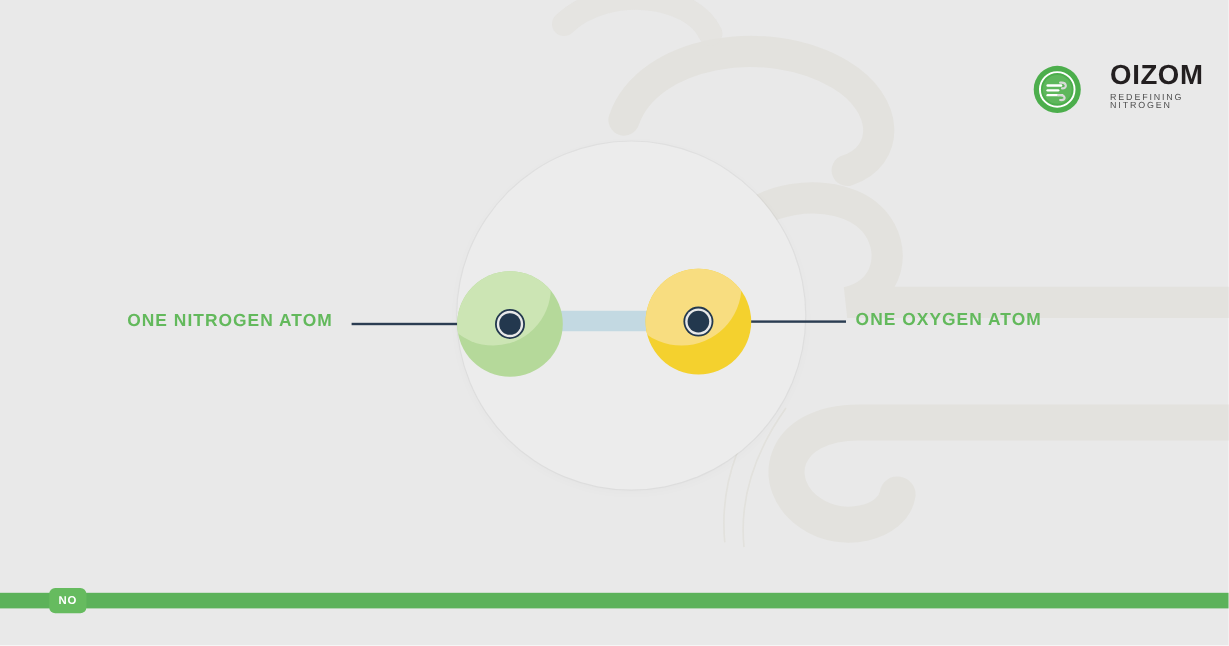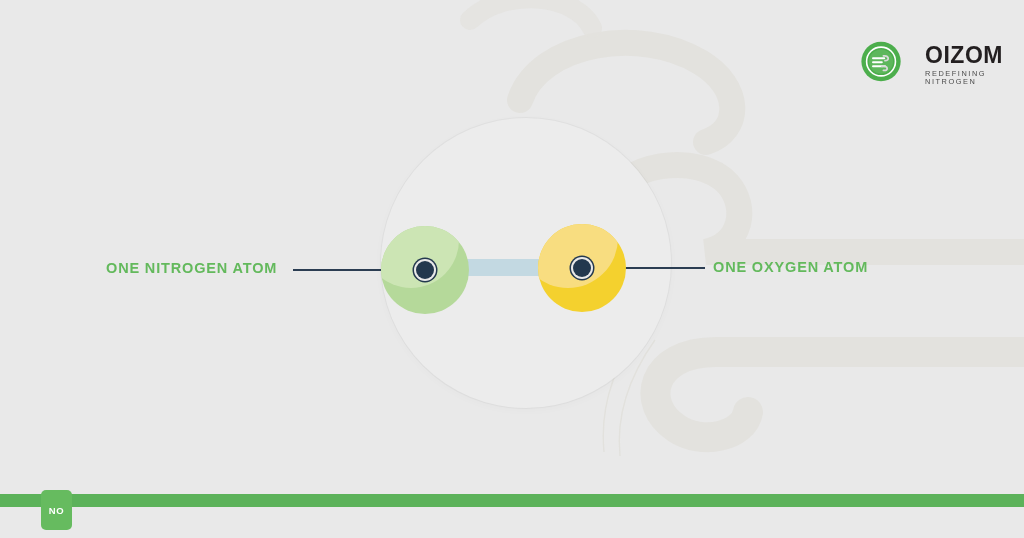--- a/index.html
+++ b/index.html
@@ -120,23 +120,23 @@
     letter-spacing: 0.85px;
     white-space: nowrap;
   }
   .label-left  { left: 106px; top: 260px; }
   .label-right { left: 713px; top: 259px; }
 
   
   .logo {
     position: absolute;
     left: 861px;
-    top: 38px;
+    top: 51px;
     display: flex;
-    align-items: flex-end;
+    align-items: flex-start;
     gap: 24px;
   }
   .logo-mark { width: 47px; height: 47px; display: block; }
   .logo-text { display: flex; flex-direction: column; justify-content: center; }
   .logo-word {
     position: relative;
     color: #231f20;
     font-size: 23px;
     font-weight: bold;
     letter-spacing: 0.5px;
@@ -157,21 +157,21 @@
     top: 494px;
     width: 1024px;
     height: 13px;
     background: #5cb25a;
   }
   .bottom-badge {
     position: absolute;
     left: 41px;
     top: 490px;
     width: 31px;
-    height: 40px;
+    height: 21px;
     border-radius: 5px;
     background: #66bb5f;
     color: #ffffff;
     font-size: 9.5px;
     font-weight: bold;
     letter-spacing: 0.7px;
     display: flex;
     align-items: center;
     justify-content: center;
   }

